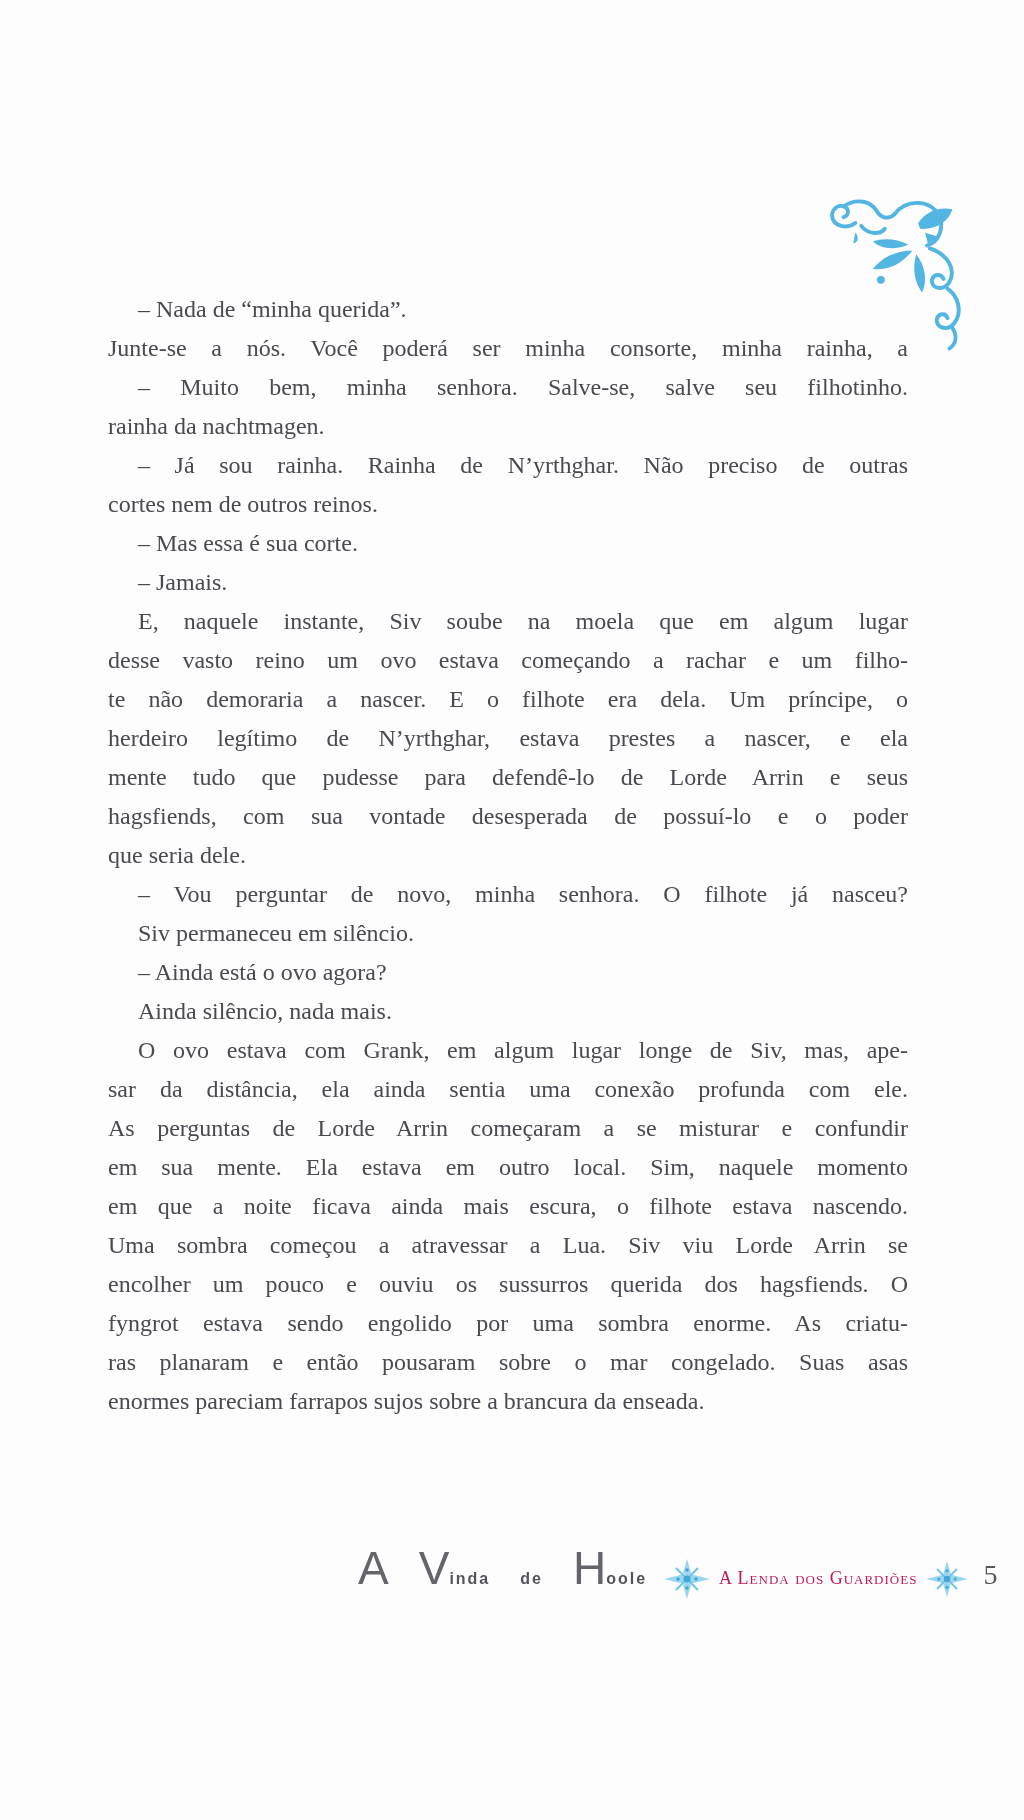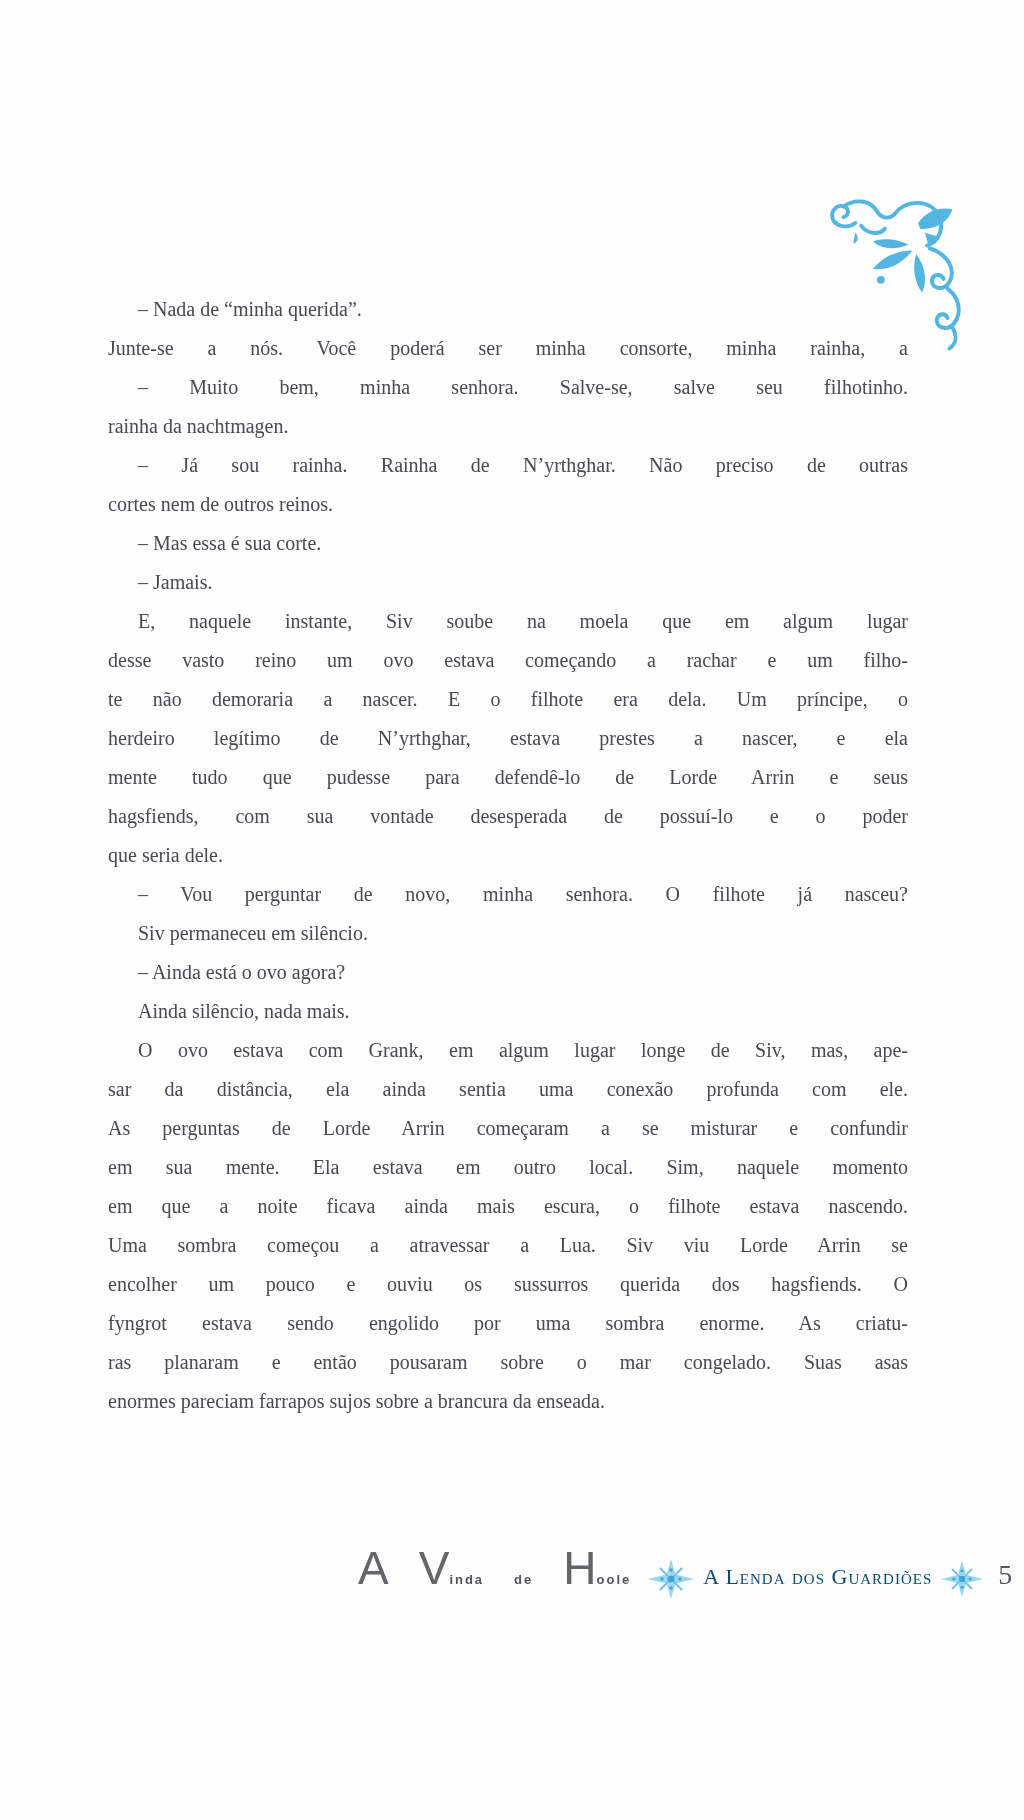--- a/index.html
+++ b/index.html
@@ -7,43 +7,43 @@
     position:relative; width:1024px; height:1820px;
     background:#fdfdfd; overflow:hidden; margin:0 auto;
     font-family:"Liberation Serif","DejaVu Serif",serif;
   }
   
   .flourish { position:absolute; left:822px; top:192px; width:152px; height:160px; }
 
   
   .textblock {
     position:absolute; left:108px; top:290px; width:800px;
-    font-size:20px; line-height:39px; color:#4a4850;
+    font-size:24px; line-height:39px; color:#4a4850;
     text-rendering:optimizeLegibility;
   }
   .paragraph { margin:0; }
   .text-line { text-align:justify; text-align-last:justify; }
   .text-line.last { text-align-last:left; }
   .text-line.first { text-indent:30px; }
 
   
   .footer {
     position:absolute; left:358px; top:1545px; height:52px;
     display:flex; align-items:baseline; white-space:nowrap;
   }
   .book-title { display:inline-flex; align-items:baseline; color:#64656b;
     font-family:"Liberation Sans","DejaVu Sans",sans-serif; }
   .bt-cap  { font-size:46px; font-weight:400; line-height:1; letter-spacing:0; }
-  .bt-small{ font-size:13px; font-weight:700; letter-spacing:2px; color:#53545a; }
+  .bt-small{ font-size:16px; font-weight:700; letter-spacing:2px; color:#53545a; }
   .bt-gap  { display:inline-block; width:30px; }
   .snowflake { position:relative; top:10px; margin:0 8px 0 16px; align-self:center; }
   .snowflake.second { margin:0 14px 0 8px; }
   .series {
-    font-variant:small-caps; font-size:22px; letter-spacing:1px;
-    color:#0c4a6e; font-family:"Liberation Serif","DejaVu Serif",serif;
+    font-variant:small-caps; font-size:18px; letter-spacing:1px;
+    color:#be185d; font-family:"Liberation Serif","DejaVu Serif",serif;
   }
   .pagenum { font-size:28px; color:#55555c; }
 </style>
 </head>
 <body>
 
 <div class="page">
 
   <div class="flourish">
     <svg viewBox="0 0 155 160" width="152" height="160" aria-hidden="true">

